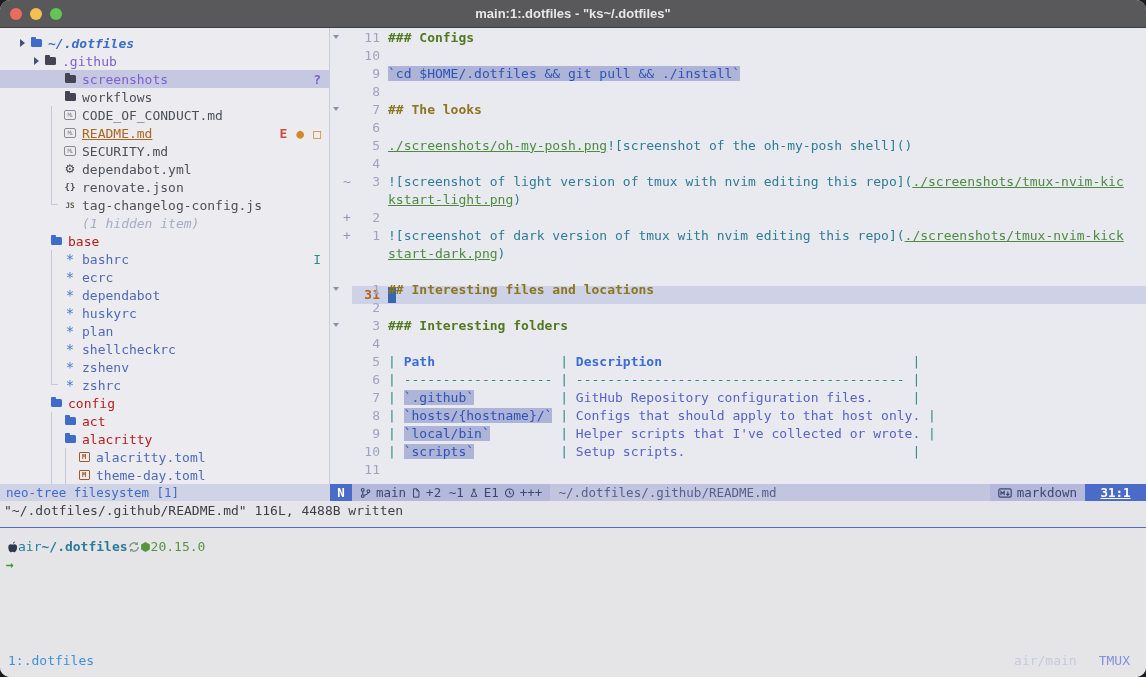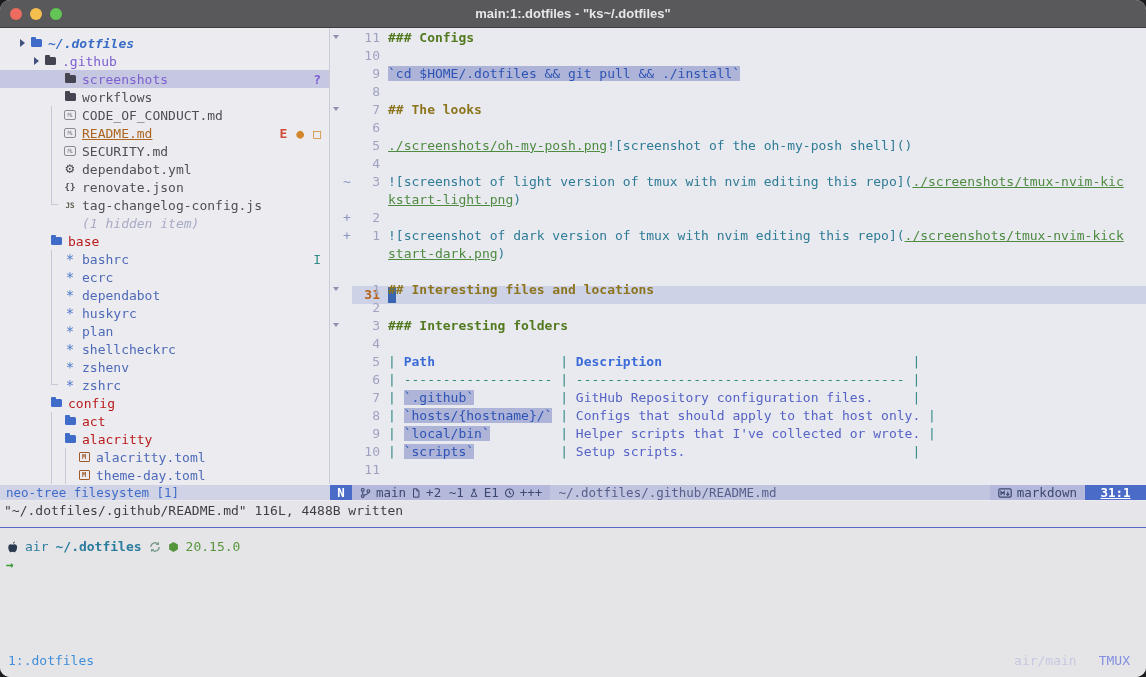--- a/index.html
+++ b/index.html
@@ -56,35 +56,35 @@
   .gap { width:8px; flex:0 0 8px; }
   .seg { white-space:pre; }
   .h2 { color:#8c751d; font-weight:bold; } .h3 { color:#52791e; font-weight:bold; }
   .p  { color:#2e7c95; }
   .lk { color:#4e8b41; text-decoration:underline; }
   .cd { color:#2d54b4; background:#aeb3d8; }
   .tp { color:#2f8b85; } .th { color:#3a6cd8; font-weight:bold; } .td { color:#5563c6; }
   .cursor { width:8px; height:16px; background:#3a66b0; flex:0 0 8px; }
 
   
-  .statusrow { flex:0 0 17px; display:flex; font-size:12.5px;align-items:center; }
+  .statusrow { flex:0 0 17px; display:flex; font-size:12.5px; }
   .nt-status { width:330px; background:#d0d2e5; color:#3f6cc8; display:flex; align-items:center; padding-left:6px; white-space:pre; }
   .lualine { flex:1; display:flex; align-items:stretch; overflow:hidden; }
   .ll-a { background:#4a6cc8; color:#fff; font-weight:bold; display:flex; align-items:center; justify-content:center; }
   .ll-mode { width:22px; } .ll-pos { width:61px;text-decoration:underline; }
   .ll-b { background:#b4b8da; color:#3d4872; display:flex; align-items:center; gap:5px; padding:0 8px; white-space:pre; }
   .ll-c { flex:1; background:#c2c5e0; color:#57608c; display:flex; align-items:center; padding:0 8px; white-space:pre; overflow:hidden; }
   .ll-icon { display:flex; align-items:center; }
   .ll-icon svg { stroke:#3d4872; fill:none; stroke-width:1.2; }
 
   
   .cmdline { flex:0 0 19px; background:#e6e6ea; color:#3e3e46; font-size:13px; display:flex; align-items:center; padding-left:4px; white-space:pre; }
   .terminal { flex:1; background:#e5e5e8; position:relative; font-size:13px; }
   .tmux-split { position:absolute; top:7px; left:0; right:0; height:1px; background:#5868c8; }
-  .promptline { position:absolute; top:19px; left:6px; display:flex; align-items:center; gap:7px; }
+  .promptline { position:absolute; top:19px; left:6px; display:flex; align-items:center; }
   .pr-host { color:#2a7c9c; } .pr-path { color:#2a7c9c; font-weight:bold; }
   .pr-ver { color:#57953c; }
   .arrowline { position:absolute; top:37px; left:6px; color:#3f9a3a; font-weight:bold; }
   .tmuxbar { position:absolute; left:0; right:0; bottom:8px; height:18px; display:flex; align-items:center; padding:0 16px 0 8px; }
   .tx-win { color:#3f8fd8; }
   .tx-right { margin-left:auto; display:flex; gap:22px; }
   .tx-session { color:#c6c9e0; } .tx-badge { color:#8490e0; }
 </style>
 </head>
 <body>

